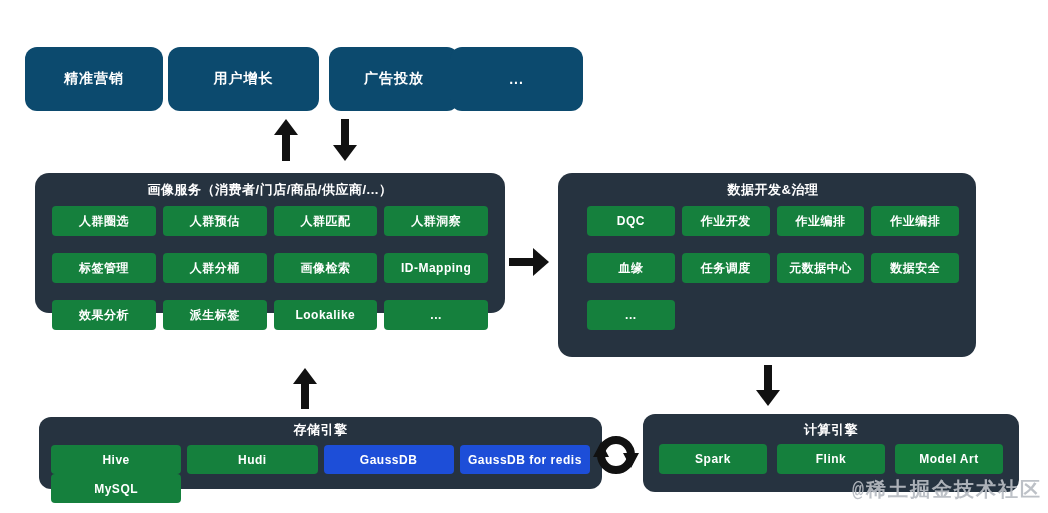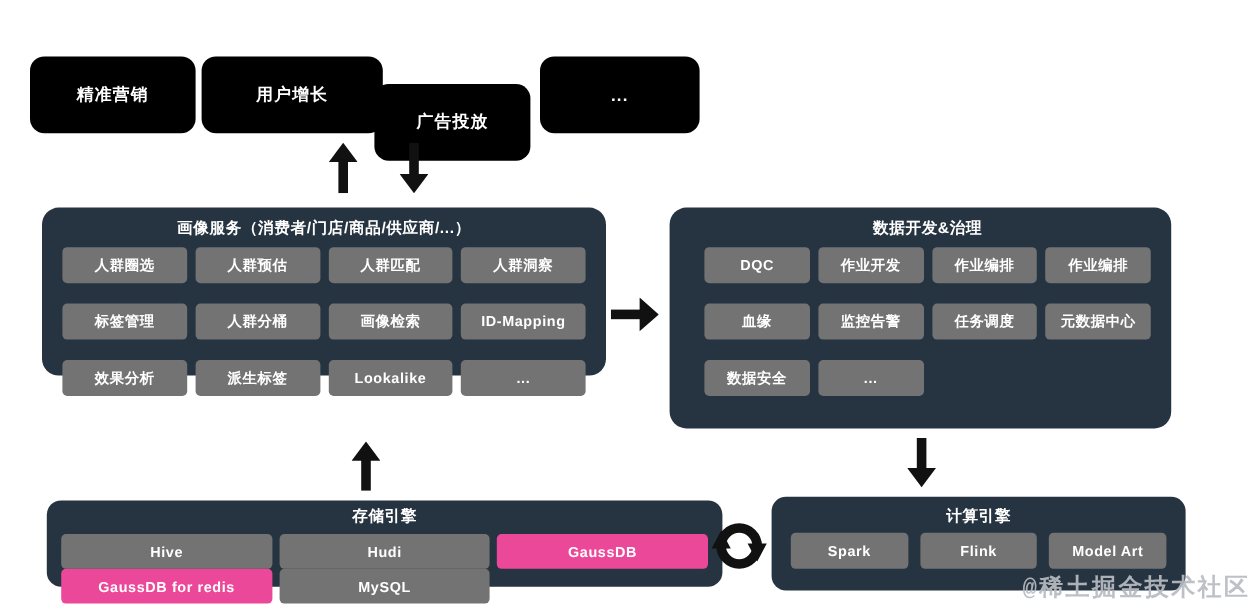--- a/index.html
+++ b/index.html
@@ -1,60 +1,60 @@
 <!DOCTYPE html>
 <html><head>
 <meta charset="utf-8">
 <style>
   html,body{margin:0;padding:0;}
   body{
     width:1048px;height:513px;position:relative;background:#ffffff;
     font-family:"Liberation Sans","DejaVu Sans",sans-serif;overflow:hidden;
   }
   .app-btn{
-    position:absolute;top:47px;height:64px;background:#000000;color:#fff;
+    position:absolute;top:47px;height:64px;background:#0c4a6e;color:#fff;
     border-radius:12px;display:flex;align-items:center;justify-content:center;
     font-size:14px;font-weight:bold;letter-spacing:1px;
   }
   .panel{
     position:absolute;background:#263340;border-radius:14px;box-sizing:border-box;
   }
   .panel-title{
     color:#fff;text-align:center;font-size:13px;font-weight:bold;
     padding-top:9px;line-height:16px;letter-spacing:.5px;
   }
   .grid4{
     display:grid;grid-template-columns:repeat(4,1fr);gap:17px 7px;margin:8px 17px 0;
   }
   .btn{
-    background:#737373;color:#fff;border-radius:4px;display:flex;align-items:center;
+    background:#15803d;color:#fff;border-radius:4px;display:flex;align-items:center;
     justify-content:center;font-size:12px;font-weight:bold;height:30px;letter-spacing:.5px;
   }
-  .btn.red{background:#ec4899;}
+  .btn.red{background:#1d4ed8;}
   .row5{
-    display:grid;grid-template-columns:repeat(3,1fr);gap:0 6px;margin:7px 12px 0;
+    display:grid;grid-template-columns:repeat(4,1fr);gap:0 6px;margin:7px 12px 0;
   }
   .row5 .btn{height:29px;}
   .row3{
     display:grid;grid-template-columns:repeat(3,1fr);gap:0 10px;margin:6px 16px 0;
   }
   .row3 .btn{height:30px;}
   .arrow{position:absolute;}
   .arrow svg{display:block;}
   .watermark{
     position:absolute;top:476px;right:6px;font-size:20px;color:rgba(183,188,194,0.92);
     letter-spacing:2px;z-index:10;font-weight:bold;font-family:Liberation Mono, monospace;
   }
 </style>
 </head>
 <body>
 
 <div class="app-btn" style="left:25px;width:138px;">精准营销</div>
 <div class="app-btn" style="left:168px;width:151px;">用户增长</div>
-<div class="app-btn" style="left:312px;width:130px;margin-top:23px;">广告投放</div>
+<div class="app-btn" style="left:329px;width:130px;">广告投放</div>
 <div class="app-btn" style="left:450px;width:133px;">...</div>
 
 <div class="arrow" style="left:274px;top:119px;">
   <svg width="24" height="42" viewBox="0 0 24 42">
       <g fill="#111111">
         <polygon points="12,0 24,16 0,16"></polygon>
         <rect x="8" y="14" width="8" height="28"></rect>
       </g>
     </svg>
 </div>
@@ -95,21 +95,20 @@
 </div>
 
 <div class="panel" style="left:558px;top:173px;width:418px;height:184px;padding-left:12px;">
   <div class="panel-title">数据开发&amp;治理</div>
   <div class="grid4">
     <div class="btn">DQC</div>
     <div class="btn">作业开发</div>
     <div class="btn">作业编排</div>
     <div class="btn">作业编排</div>
     <div class="btn">血缘</div>
-    <div class="btn">监控告警</div>
     <div class="btn">任务调度</div>
     <div class="btn">元数据中心</div>
     <div class="btn">数据安全</div>
     <div class="btn">...</div>
   </div>
 </div>
 
 <div class="arrow" style="left:293px;top:368px;">
   <svg width="24" height="41" viewBox="0 0 24 41">
       <g fill="#111111">
@@ -145,21 +144,21 @@
       <path d="M12 27 A15 15 0 0 1 42 27"></path>
       <path d="M42 27 A15 15 0 0 1 12 27"></path>
     </g>
     <g fill="#111111">
       <polygon points="34,25 50,25 42,40"></polygon>
       <polygon points="4,29 20,29 12,14"></polygon>
     </g>
   </svg>
 </div>
 
-<div class="panel" style="left:643px;top:414px;width:345px;height:78px;border-radius:12px;">
+<div class="panel" style="left:643px;top:414px;width:376px;height:78px;border-radius:12px;">
   <div class="panel-title" style="padding-top:8px;">计算引擎</div>
   <div class="row3">
     <div class="btn">Spark</div>
     <div class="btn">Flink</div>
     <div class="btn">Model Art</div>
   </div>
 </div>
 
 <div class="watermark">@稀土掘金技术社区</div>
 

